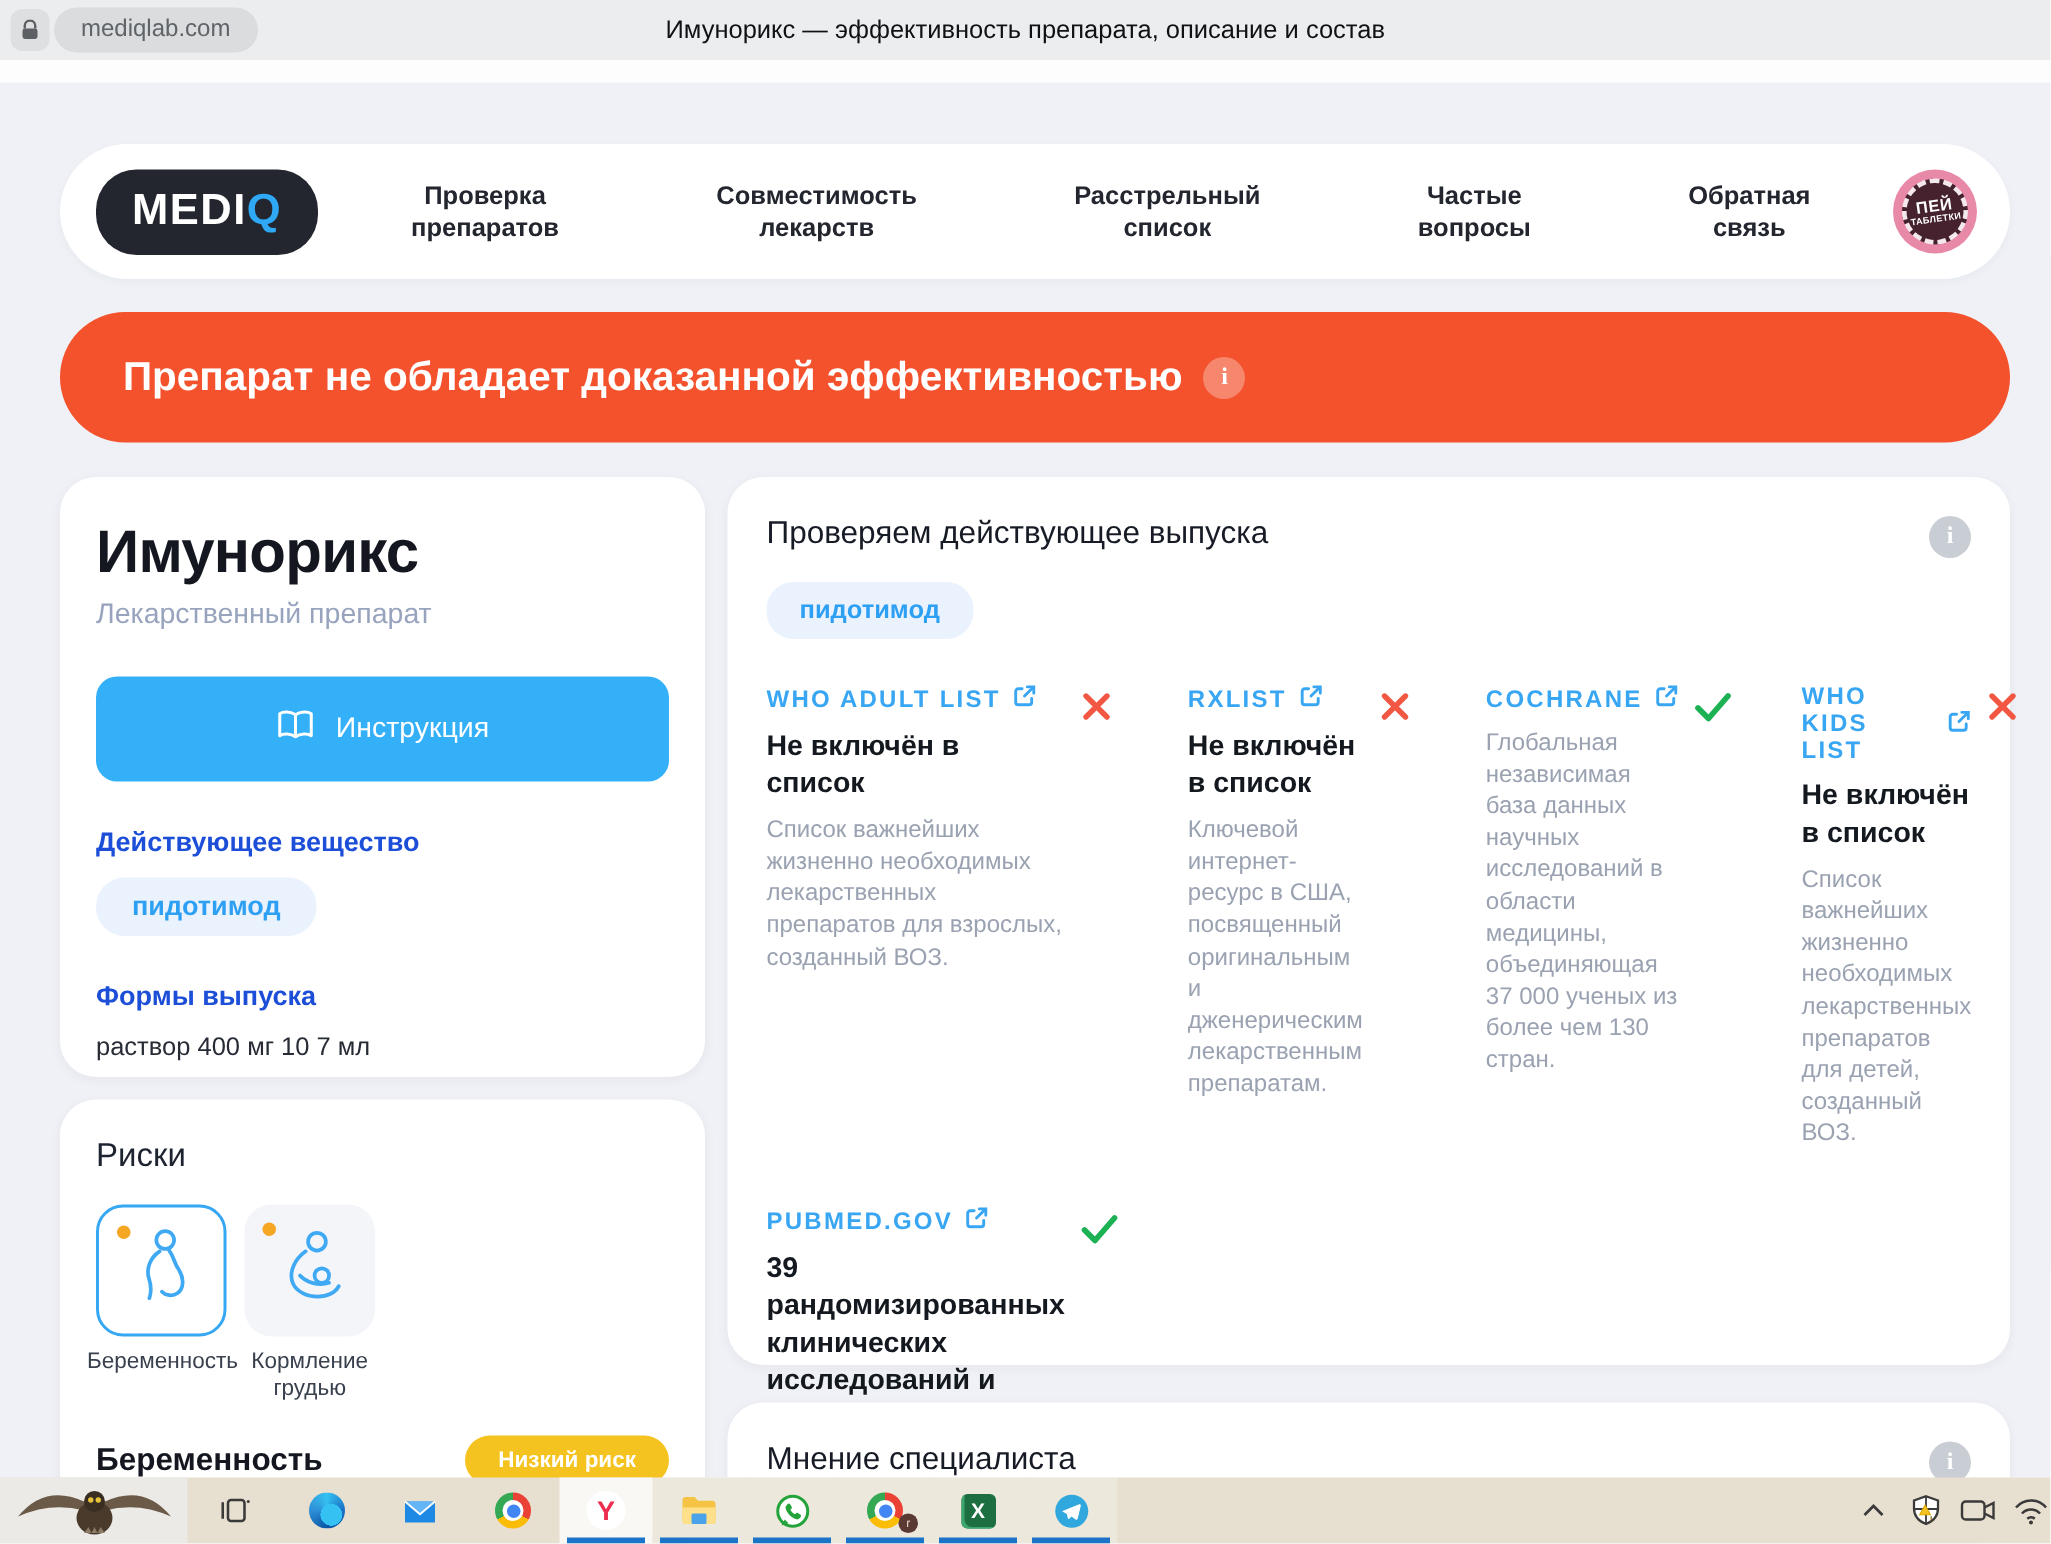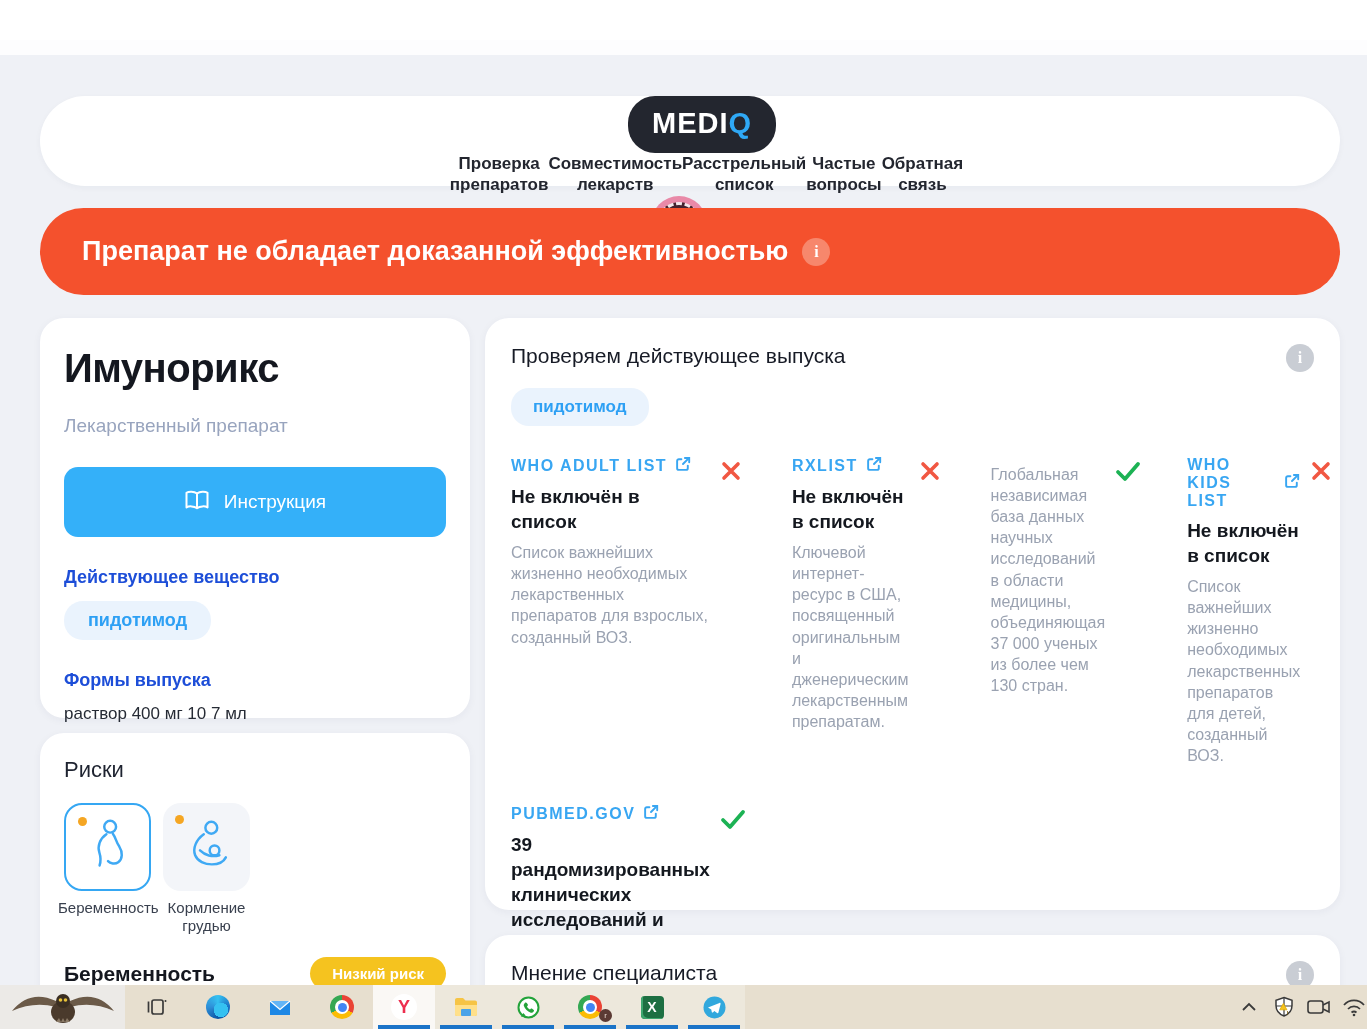--- a/index.html
+++ b/index.html
@@ -11,41 +11,41 @@
   .browser-bar { position:absolute; left:0; top:0; width:1367px; height:40px; background:#ECEDEF; }
   .lock-box { position:absolute; left:7px; top:6px; width:26px; height:28px; background:#DEDFE1; border-radius:8px; display:flex; align-items:center; justify-content:center; }
   .url-pill { position:absolute; left:36px; top:5px; height:30px; padding:0 18px; background:#DBDCDE; border-radius:16px; display:flex; align-items:center; font-size:16px; color:#5F6469; }
   .tab-title { position:absolute; left:200px; right:200px; top:0; height:40px; display:flex; align-items:center; justify-content:center; font-size:17px; color:#101113; }
 
   
   .page { position:absolute; left:0; top:40px; width:1367px; height:945px; background:#EFF1F6; }
   .page-white-strip { position:absolute; left:0; top:0; width:100%; height:15px; background:#FDFDFE; }
 
   
-  .navbar { position:absolute; left:40px; top:56px; width:1300px; height:90px; background:#fff; border-radius:45px; display:flex; align-items:center; box-shadow:0 2px 6px rgba(30,40,70,.04);flex-direction:column; }
+  .navbar { position:absolute; left:40px; top:56px; width:1300px; height:90px; background:#fff; border-radius:45px; display:flex; align-items:center; box-shadow:0 2px 6px rgba(30,40,70,.04); }
   .logo { margin-left:24px; background:#23262F; color:#fff; border-radius:27px; padding:11px 24px 13px; font-size:29px; font-weight:bold; letter-spacing:1px; }
   .logo .q { color:#2FA8F5; }
-  .nav-items { display:flex; flex:1; justify-content:space-between; margin:0 55px 0 88px; }
+  .nav-items { display:flex; flex:1; justify-content:space-between; margin:0 55px 0 62px; }
   .nav-item { font-size:17px; font-weight:bold; color:#23262F; text-align:center; line-height:1.25; cursor:pointer; }
   .site-badge { margin-right:22px; width:56px; height:56px; border-radius:50%; background:#E989A8; display:flex; align-items:center; justify-content:center; flex:0 0 auto; }
   .site-badge-inner { width:44px; height:44px; border-radius:50%; background:#45222E; border:3px dashed #F3E8EC; display:flex; flex-direction:column; align-items:center; justify-content:center; color:#fff; font-weight:bold; text-align:center; transform:rotate(-8deg); }
   .site-badge-inner .l1 { font-size:11px; letter-spacing:.5px; }
   .site-badge-inner .l2 { font-size:6px; letter-spacing:.3px; }
 
   
   .banner { position:absolute; left:40px; top:168px; width:1300px; height:87px; background:#F4512D; border-radius:44px; display:flex; align-items:center; }
   .banner-text { margin-left:42px; color:#fff; font-size:27px; font-weight:bold; }
   .info-dot { width:28px; height:28px; border-radius:50%; background:#F7876C; color:#fff; font-size:16px; font-weight:bold; display:flex; align-items:center; justify-content:center; margin-left:14px; font-family:"Liberation Serif",serif; cursor:pointer; }
 
   .card { position:absolute; background:#fff; border-radius:24px; box-shadow:0 2px 8px rgba(30,40,70,.05); }
 
   
   .drug-card { left:40px; top:278px; width:430px; height:400px; padding:28px 24px 0; }
   .drug-name { font-size:40px; font-weight:bold; color:#14171F; letter-spacing:-.5px; }
-  .drug-type { font-size:19px; color:#98A4BE; margin-top:24px; }
+  .drug-type { font-size:19px; color:#98A4BE; margin-top:8px; }
   .instr-btn { margin-top:30px; width:382px; height:70px; background:#34B0F9; border:none; border-radius:14px; color:#fff; font-size:19px; font-family:inherit; display:flex; align-items:center; justify-content:center; gap:14px; cursor:pointer; }
   .field-label { margin-top:30px; font-size:18px; font-weight:bold; color:#1d4ed8; }
   .subst-pill { display:inline-block; margin-top:13px; background:#EAF3FD; color:#2EA0F4; font-size:18px; font-weight:bold; padding:9px 24px; border-radius:19px; cursor:pointer; }
   .forms-value { margin-top:13px; font-size:17px; color:#262B35; }
 
   
   .risks-card { left:40px; top:693px; width:430px; height:292px; padding:24px 24px 0; }
   .risks-title { font-size:22px; color:#1E2330; font-weight:500; }
   .risk-tiles { display:flex; gap:12px; margin-top:20px; }
   .risk-tile { position:relative; width:87px; height:88px; border-radius:18px; background:#F3F5F9; display:flex; align-items:center; justify-content:center; cursor:pointer; }
@@ -92,20 +92,30 @@
   .edge-ico { width:24px; height:24px; border-radius:50%; background:radial-gradient(circle at 62% 62%, #35C1F1 0 34%, transparent 35%), conic-gradient(from 180deg, #0B55A4, #2E8FD8, #35C1F1, #1A6FC4, #0B55A4); }
   .yandex-ico { width:26px; height:26px; border-radius:50%; background:#fff; color:#ED2E4E; font-weight:bold; font-size:18px; display:flex; align-items:center; justify-content:center; }
   .excel-ico { width:23px; height:23px; border-radius:4px; background:#1D6F42; color:#fff; font-weight:bold; font-size:14px; display:flex; align-items:center; justify-content:center; box-shadow:3px -2px 0 -1px #3DA66E inset; }
   .profile-badge { position:absolute; right:9px; bottom:7px; width:13px; height:13px; border-radius:50%; background:#5B3A34; color:#E8D9CF; font-size:8px; display:flex; align-items:center; justify-content:center; }
 </style>
 </head>
 <body>
 
 <div class="screen">
 
+  <div class="browser-bar">
+    <div class="lock-box">
+      <svg width="12" height="14" viewBox="0 0 12 14">
+          <path d="M2.5 6 V4.2 A3.5 3.5 0 0 1 9.5 4.2 V6" fill="none" stroke="#5C5F64" stroke-width="1.6"></path>
+          <rect x="1" y="6" width="10" height="7" rx="1.6" fill="#5C5F64"></rect>
+        </svg>
+    </div>
+    <div class="url-pill">mediqlab.com</div>
+    <div class="tab-title">Имунорикс — эффективность препарата, описание и состав</div>
+  </div>
 
   <div class="page">
     <div class="page-white-strip"></div>
 
     <div class="navbar">
       <div class="logo"><span>MEDI</span><span class="q">Q</span></div>
       <div class="nav-items">
         <div class="nav-item">
             <div>Проверка</div>
             <div>препаратов</div>
@@ -232,20 +242,28 @@
             <div class="cb-title">Не включён в список</div>
             <div class="cb-desc">Ключевой интернет-ресурс в США, посвященный оригинальным и дженерическим лекарственным препаратам.</div>
           </div>
           <div class="cb-status"><svg width="22" height="22" viewBox="0 0 22 22" stroke="#F15742" stroke-width="3.6" stroke-linecap="round">
                 <path d="M4 4 L18 18 M18 4 L4 18"></path>
               </svg></div>
         </div>
 
         <div class="check-block">
           <div class="cb-main">
+            <div class="cb-src">
+              <span>COCHRANE</span>
+              <span><svg width="16" height="16" viewBox="0 0 15 15" fill="none" stroke="#38A6F2" stroke-width="1.8" stroke-linecap="round">
+                    <path d="M6 3 H3.6 A1.6 1.6 0 0 0 2 4.6 v6.8 A1.6 1.6 0 0 0 3.6 13 h6.8 A1.6 1.6 0 0 0 12 11.4 V9"></path>
+                    <path d="M7.5 7.5 L13 2"></path>
+                    <path d="M9.3 1.8 h4 v4"></path>
+                  </svg></span>
+            </div>
             <div class="cb-desc">Глобальная независимая база данных научных исследований в области медицины, объединяющая 37 000 ученых из более чем 130 стран.</div>
           </div>
           <div class="cb-status"><svg width="26" height="22" viewBox="0 0 26 22" fill="none" stroke="#1CB254" stroke-width="3.8" stroke-linecap="round" stroke-linejoin="round">
                 <path d="M3 12 L10 19 L23 4"></path>
               </svg></div>
         </div>
 
         <div class="check-block">
           <div class="cb-main">
             <div class="cb-src">

